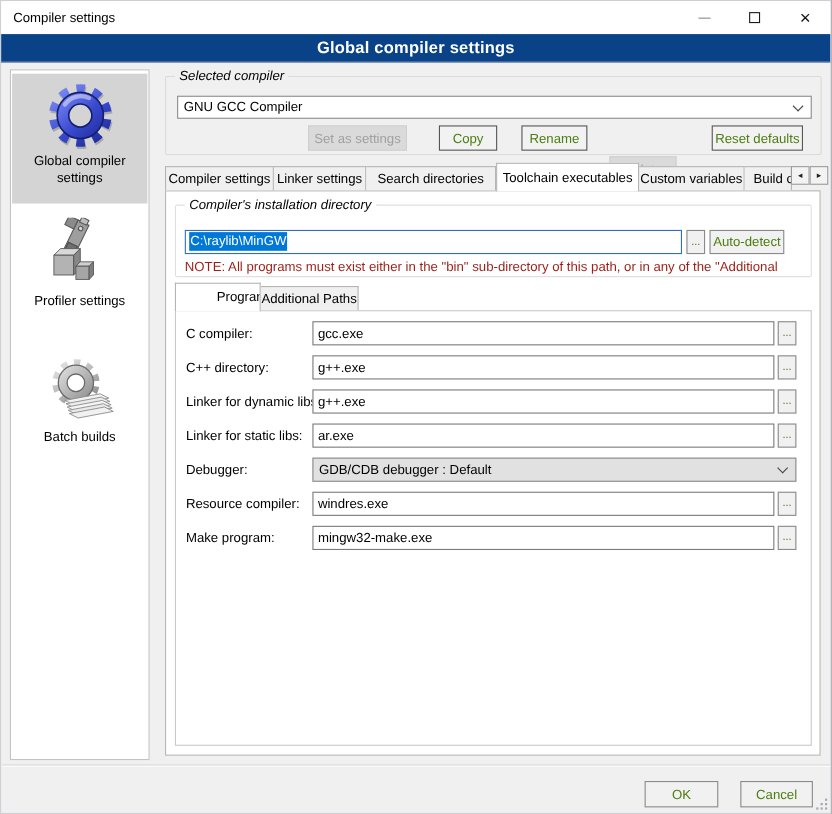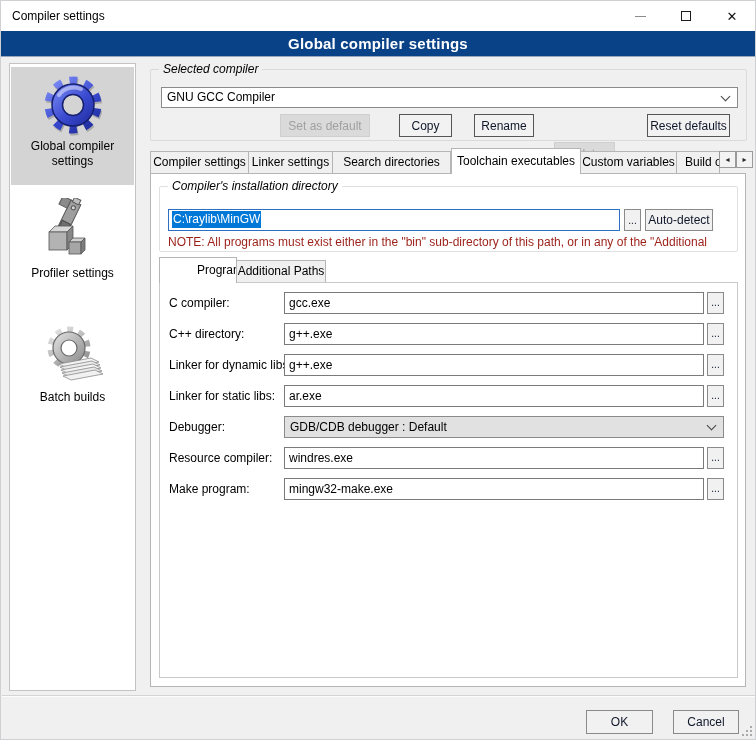--- a/index.html
+++ b/index.html
@@ -30,21 +30,21 @@
   .side-label { display:block; margin-top:4px; line-height:15px; font-size:12px; color:#000; }
   
   .group { position:absolute; border:1px solid #dadada; border-radius:2px; }
   .group > .legend { position:absolute; top:-8px; left:8px; padding:0 4px; font-size:12px;font-style:italic; }
   .selgroup { left:149px; top:68px; width:597px; height:72px; }
   .selgroup > .legend { background:#f0f0f0; }
   
   .combo { position:absolute; background:#fff; border:1px solid #8a8a8a; height:21px; line-height:19px; padding-left:5px; cursor:default; }
   .combo .chev { position:absolute; right:8px; top:5px; width:7px; height:7px; border-right:1.4px solid #444; border-bottom:1.4px solid #444; transform:rotate(45deg); }
   .combo.gray { background:#e1e1e1; }
-  .btn { position:absolute; height:23px; background:#f2f2f2; border:1px solid #555; font-size:12px; font-family:inherit; text-align:center; padding:0; cursor:default; color:#0f172a; }
+  .btn { position:absolute; height:23px; background:#f2f2f2; border:1px solid #555; font-size:12px; font-family:inherit; text-align:center; padding:0; cursor:default; color:#4d7c0f; }
   .btn.disabled { background:#dadada; border:1px solid #cfcfcf; color:#a0a0a0; }
   .btn.soft { border:1px solid #8a8a8a; background:#f1f1f1; }
   
   .tabstrip { position:absolute; left:149px; top:147px; height:25px; display:flex; align-items:flex-end; z-index:4; }
   .tab { height:22px; background:#f0f0f0; border:1px solid #b5b5b5; border-bottom:none; border-left:none; text-align:center; line-height:21px; font-size:12px; overflow:hidden; white-space:nowrap; cursor:default; }
   .tab:first-child { border-left:1px solid #b5b5b5; }
   .tab.active { height:26px; margin-bottom:-1px; background:#fff; border:1px solid #b5b5b5; border-bottom:none; z-index:5; line-height:25px; }
   .tab.clip { text-align:left; padding-left:8px; }
   .tscroll { position:absolute; width:17px; height:17px; top:150px; background:#f3f3f3; border:1px solid #9a9a9a; font-size:8px; line-height:14px; text-align:center; padding:0; color:#222; z-index:6; }
   
@@ -156,21 +156,21 @@
       <span class="side-label">Batch builds</span>
     </div>
   </div>
 
   <div class="group selgroup">
     <span class="legend">Selected compiler</span>
     <div class="combo" style="left:10px; top:17px; width:577px;">
       <span>GNU GCC Compiler</span>
       <span class="chev"></span>
     </div>
-    <button class="btn disabled" style="left:129px; top:44px; width:90px;">Set as default</button>
+    <button class="btn disabled" style="left:129px; top:44px; width:90px;">Set as settings</button>
     <button class="btn" style="left:248px; top:44px; width:53px;">Copy</button>
     <button class="btn" style="left:323px; top:44px; width:60px;">Rename</button>
     <button class="btn disabled" style="left:403px; top:44px; width:61px;margin-top:28px;">Delete</button>
     <button class="btn" style="left:496px; top:44px; width:83px;">Reset defaults</button>
   </div>
 
   <div class="tabstrip">
     <div class="tab" style="width:99px;">Compiler settings</div>
     <div class="tab" style="width:84px;">Linker settings</div>
     <div class="tab" style="width:118px;">Search directories</div>

